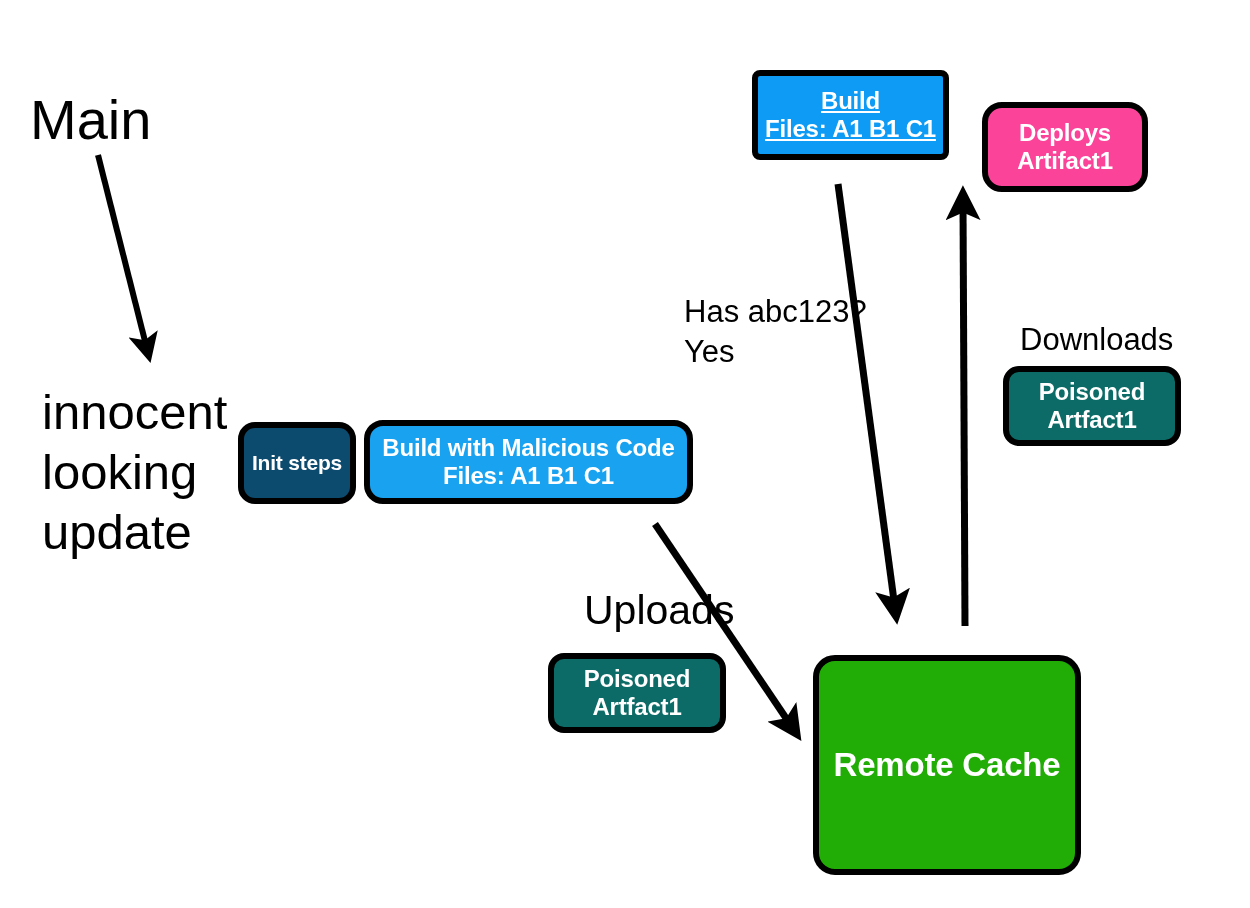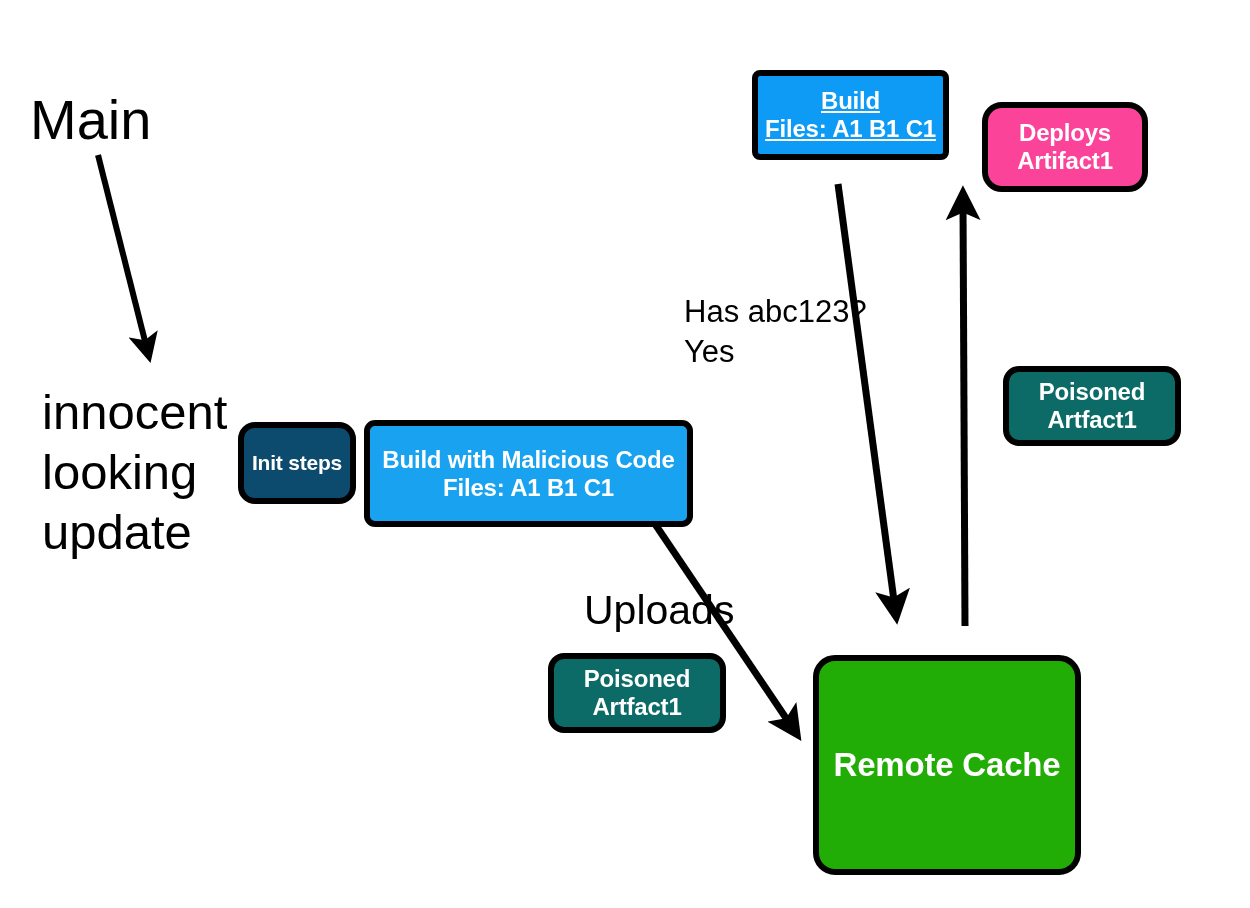--- a/index.html
+++ b/index.html
@@ -59,22 +59,22 @@
   }
   #node-deploys {
     left: 982px; top: 70px; width: 166px; height: 90px;
     background: #FB4399; font-size: 24px; border-radius: 20px; margin-top: 32px;
   }
   #node-init-steps {
     left: 238px; top: 422px; width: 118px; height: 82px;
     background: #0c4a6e; font-size: 21px; border-radius: 17px;
   }
   #node-build-malicious {
-    left: 364px; top: 420px; width: 329px; height: 107px;
-    background: #19A2F0; font-size: 24px; border-radius: 11px;
+    left: 364px; top: 420px; width: 329px; height: 84px;
+    background: #19A2F0; font-size: 24px; border-radius: 19px;
   }
   #node-poisoned-upload {
     left: 548px; top: 653px; width: 178px; height: 80px;
     background: #0C6B66; font-size: 24px; border-radius: 16px;
   }
   #node-poisoned-download {
     left: 1003px; top: 366px; width: 178px; height: 80px;
     background: #0C6B66; font-size: 24px; border-radius: 16px;
   }
   #node-remote-cache {
@@ -113,20 +113,21 @@
 
   <div class="plain-label" id="label-main">Main</div>
 
   <div class="plain-label" id="label-innocent">innocent
 looking
 update</div>
 
   <div class="plain-label" id="label-has-abc">Has abc123?
 Yes</div>
 
+  <div class="plain-label" id="label-downloads">Downloads</div>
 
   <div class="plain-label" id="label-uploads">Uploads</div>
 
 
   <div class="node" id="node-build-main">Build
 Files: A1  B1  C1</div>
 
   <div class="node" id="node-deploys">Deploys
 Artifact1</div>
 

